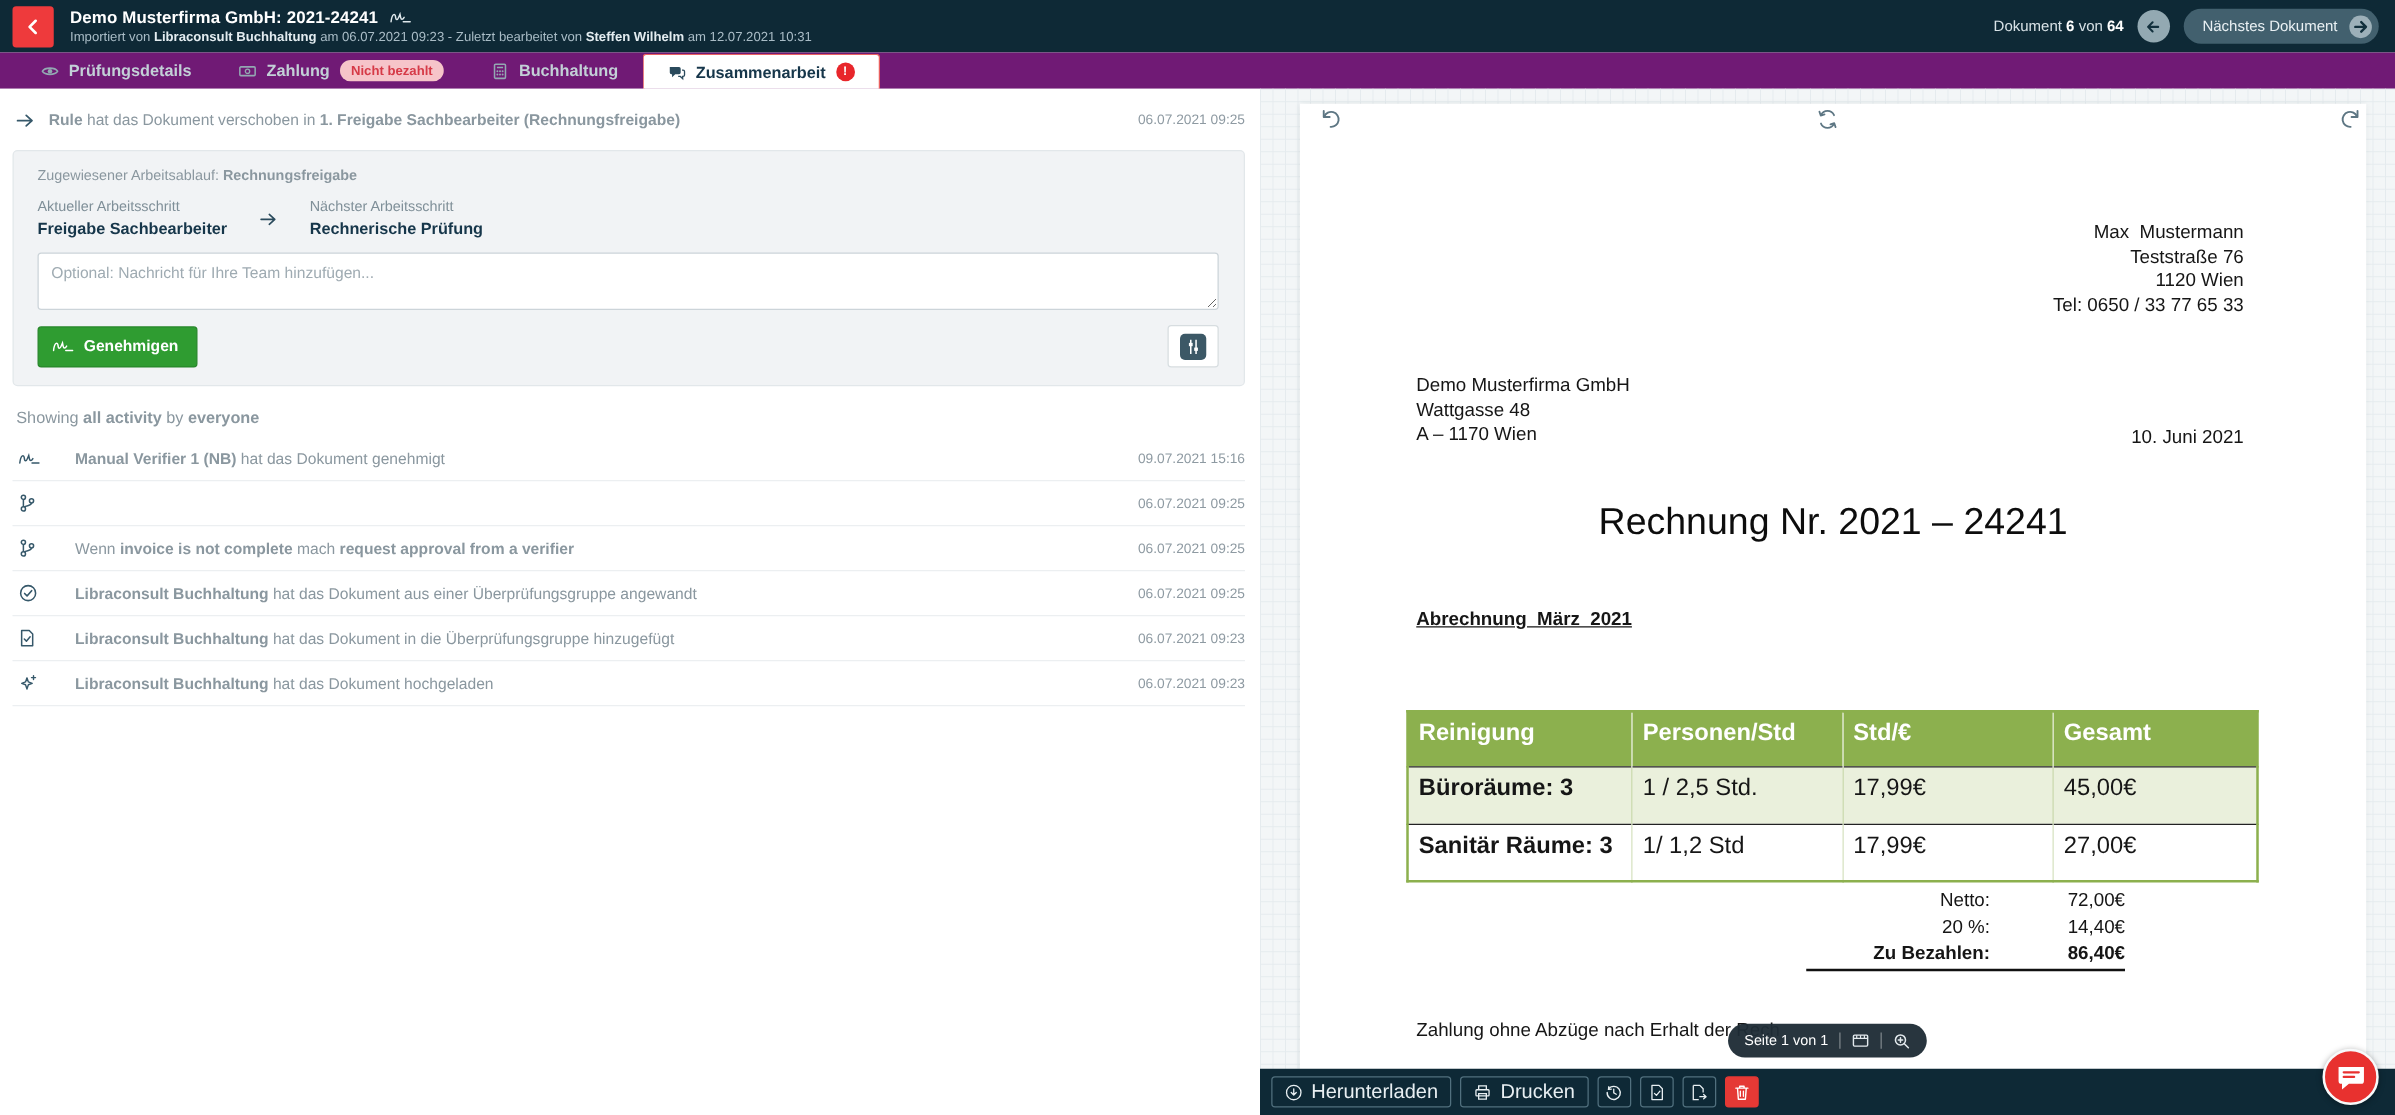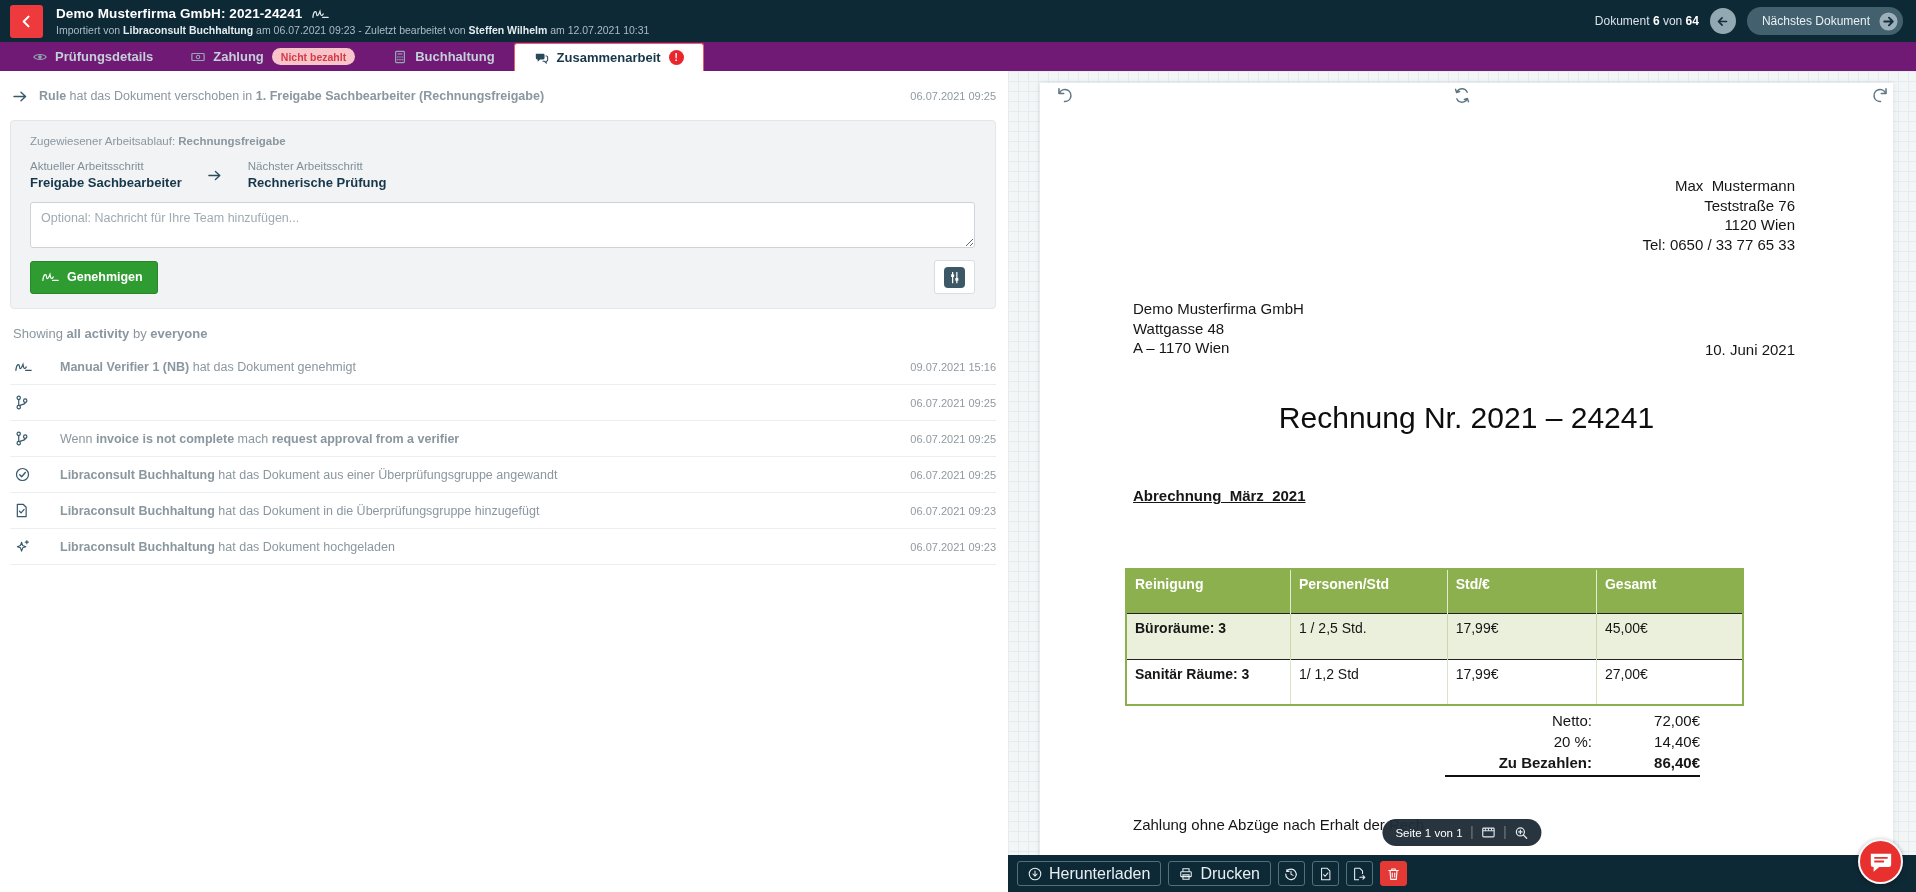--- a/index.html
+++ b/index.html
@@ -84,22 +84,22 @@
   .rot { position:absolute; top:15px; color:#5d7683; cursor:pointer; z-index:3; display:flex; }
   .rot.l { left:47px; } .rot.c { left:50%; transform:translateX(-50%); } .rot.r { right:26px; }
 
   .inv { position:absolute; inset:0; color:#161616; }
   .inv-recipient { position:absolute; top:93px; right:98px; text-align:right; font-size:15px; line-height:19.5px; }
   .inv-sender { position:absolute; top:196px; left:93px; font-size:15px; line-height:19.5px;margin-top:20px; }
   .inv-date { position:absolute; top:258px; right:98px; font-size:15px; }
   .inv-title { position:absolute; top:318px; left:0; right:0; text-align:center; font-size:30px; color:#0d0d0d; }
   .inv-subject { position:absolute; top:404px; left:93px; font-size:15px; font-weight:600;
                  text-decoration:underline; }
-  table.inv-table { position:absolute; top:485px; left:85px; width:619px; border-collapse:collapse;
-                    font-size:14px; border:2px solid #8cb04e; }
+  table.inv-table { position:absolute; top:485px; left:85px; width:682px; border-collapse:collapse;
+                    font-size:19px; border:2px solid #8cb04e; }
   .inv-table th { background:#8cb04e; color:#fff; text-align:left; font-weight:bold;
                   height:44px; vertical-align:top; padding:6px 8px; }
   .inv-table th + th { border-left:1px solid rgba(255,255,255,.75); }
   .inv-table td { height:46px; vertical-align:top; padding:6px 8px; border-top:1.5px solid #222; }
   .inv-table td + td { border-left:1px solid rgba(140,176,78,.35); }
   .inv-table td:first-child { font-weight:bold; }
   .inv-table tr.alt td { background:#eaf0dc; }
   .inv-table .c1{width:177px} .inv-table .c2{width:166px} .inv-table .c3{width:166px} .inv-table .c4{width:161px}
   .inv-totals { position:absolute; top:629px; left:405px; width:255px; font-size:15px; }
   .tot-row { display:flex; align-items:baseline; height:21px; }

